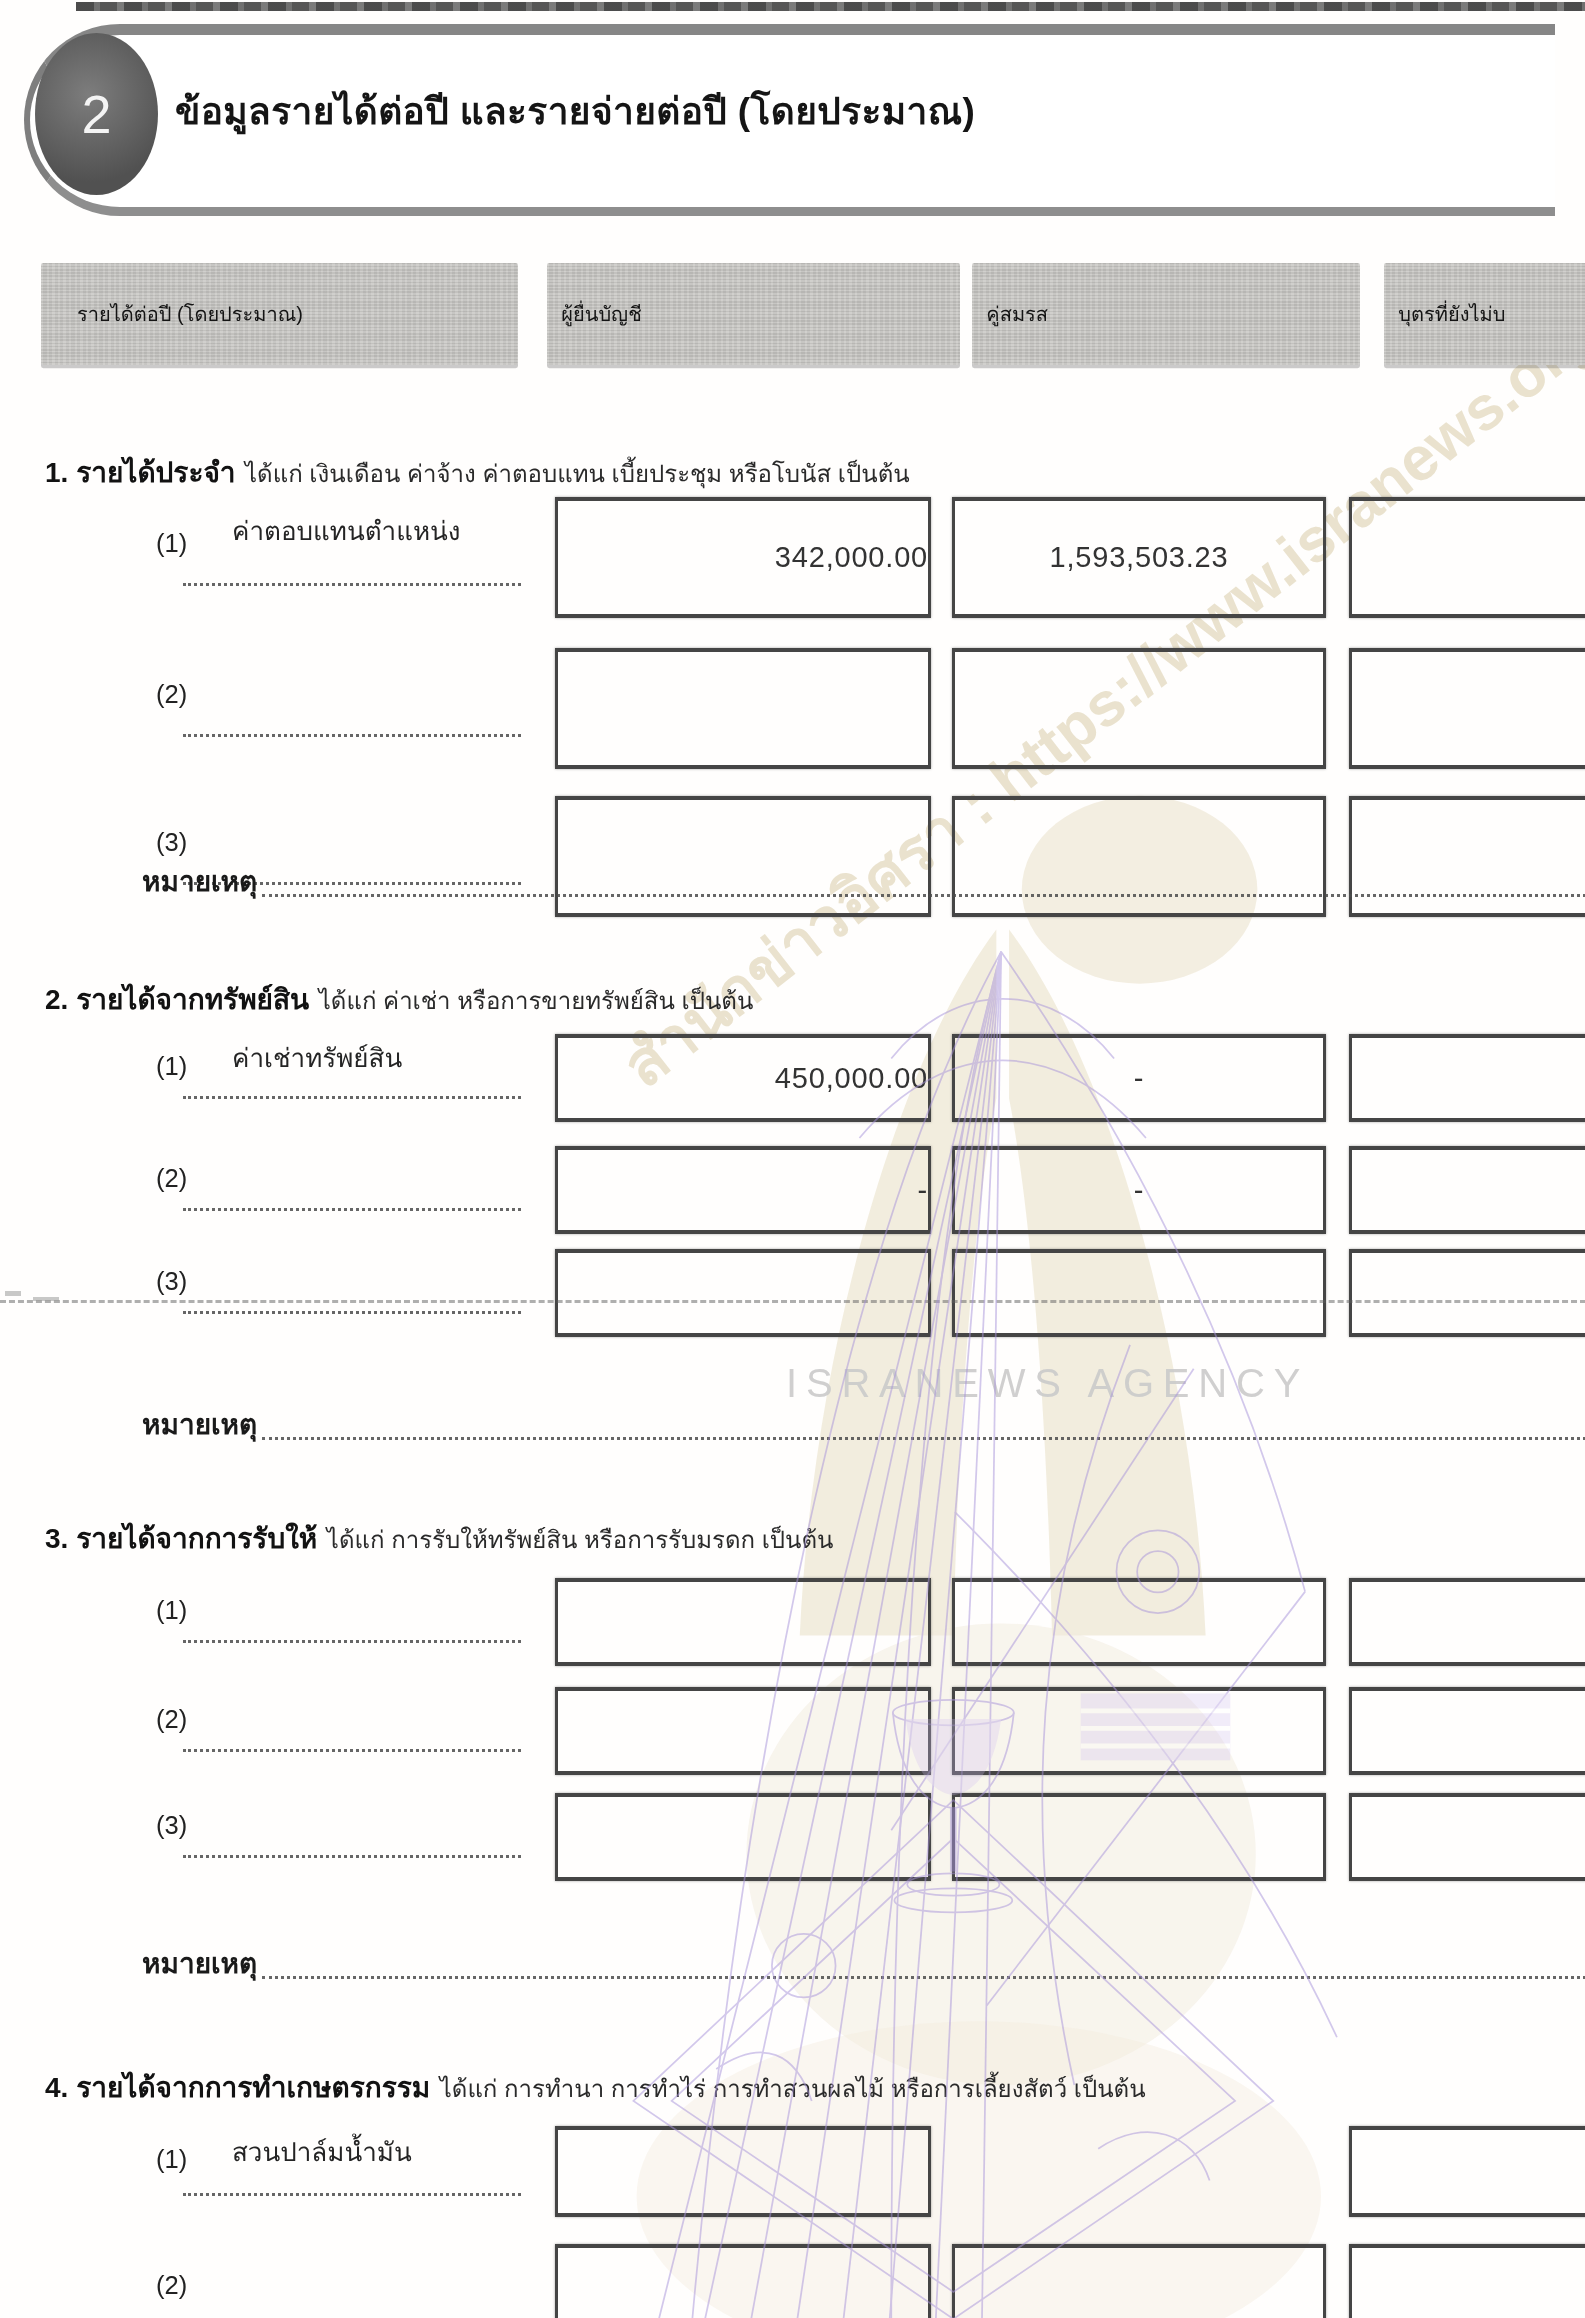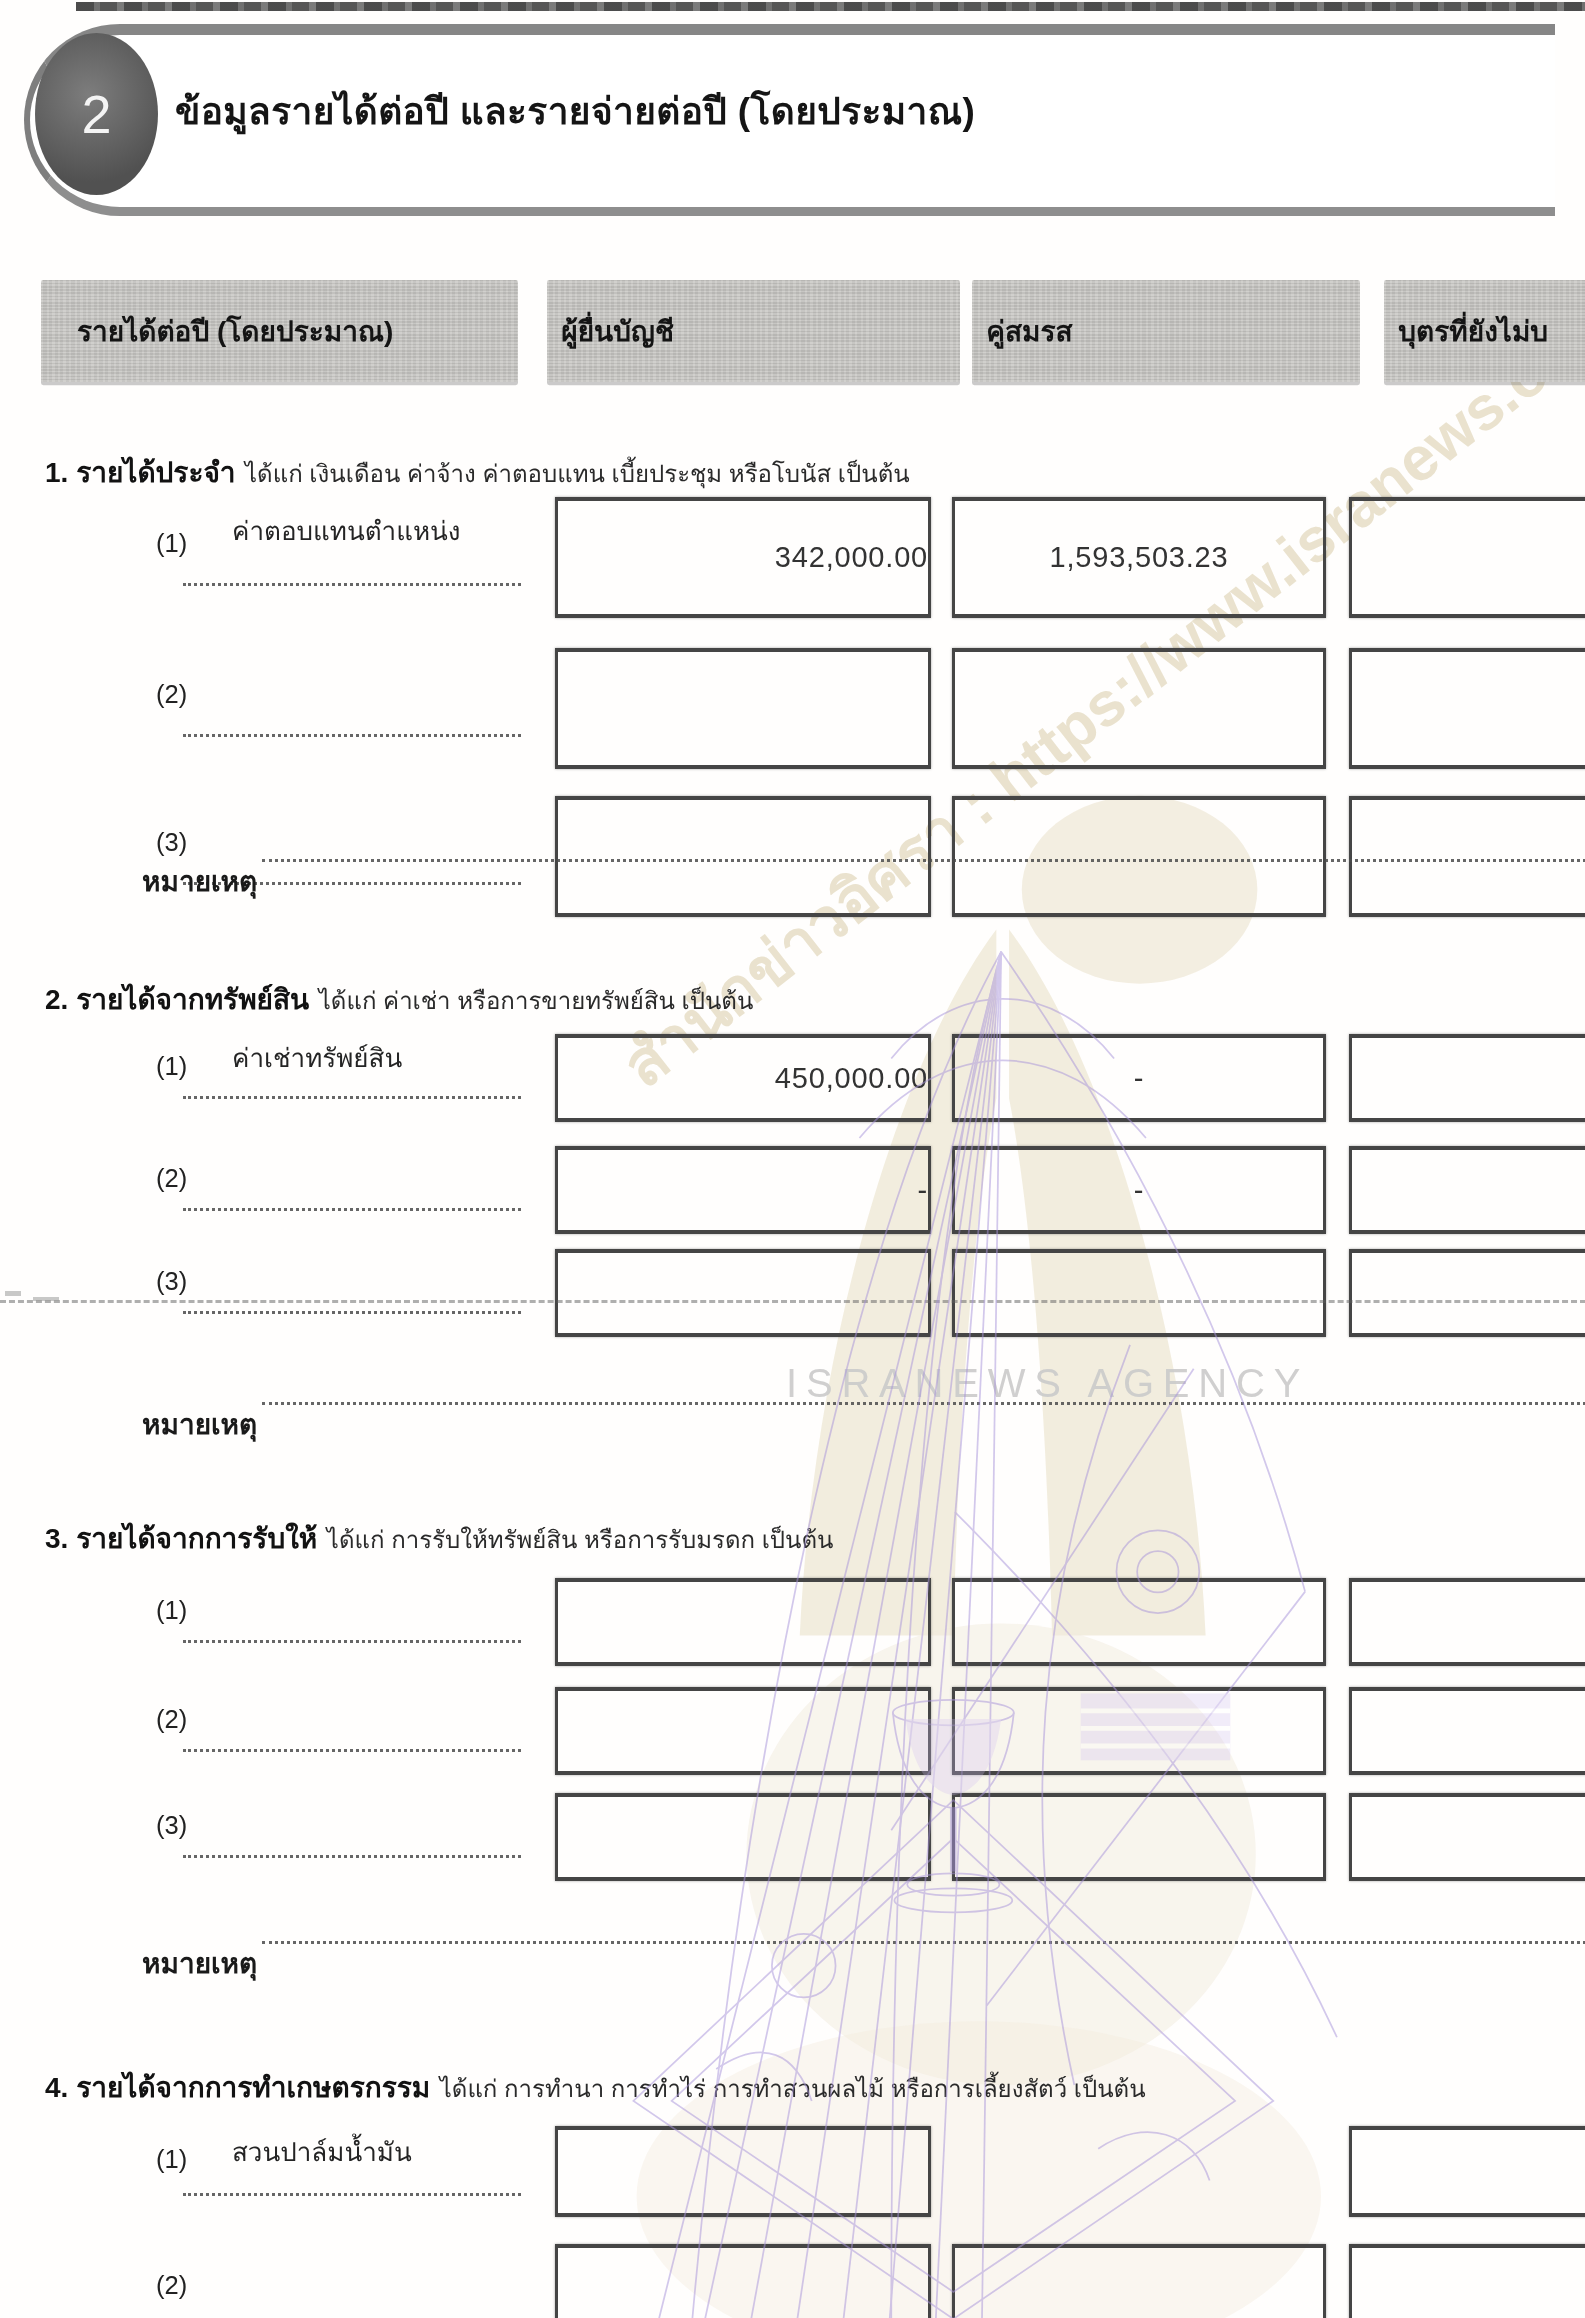--- a/index.html
+++ b/index.html
@@ -13,22 +13,22 @@
   
   .band{position:absolute;left:24px;top:24px;width:1525px;height:172px;
         border-top:11px solid #868686;border-bottom:9.5px solid #8e8e8e;border-left:6.4px solid #7e7e7e;
         border-radius:99px 0 0 99px;background:#fff;}
   .badge{position:absolute;left:35px;top:33px;width:123px;height:162px;border-radius:50%;
          background:radial-gradient(circle at 44% 38%,#7d7d7d,#515151 72%);
          display:flex;align-items:center;justify-content:center;color:#f4f4f4;font-size:54px;}
   .title{position:absolute;left:175px;top:81px;font-size:37px;font-weight:700;color:#151515;letter-spacing:0.4px;}
 
   
-  .colhead{position:absolute;top:280px;height:102px;display:flex;align-items:center;
-           font-size:28px;font-weight:700;color:#141414;border-radius:2.4px;
+  .colhead{position:absolute;top:263px;height:102px;display:flex;align-items:center;
+           font-size:20px;font-weight:400;color:#141414;border-radius:2.4px;
            background-color:#c9c8c5;
            background-image:repeating-linear-gradient(0deg,rgba(255,255,255,.09) 0 1.6px,rgba(0,0,0,.05) 1.6px 3.2px),
                             repeating-linear-gradient(90deg,rgba(255,255,255,.06) 0 2.4px,rgba(0,0,0,.04) 2.4px 5.6px);
            box-shadow:0 3.2px 0 rgba(105,105,105,.35);}
 
   
   .sec{position:absolute;left:45px;white-space:nowrap;font-size:28px;font-weight:700;color:#121212;}
   .sec .desc{font-weight:400;font-size:24px;color:#2a2a2a;margin-left:9.5px;}
 
   
@@ -42,21 +42,21 @@
   .c2{left:952px;width:368px;}
   .c3{left:1349px;width:263px;}
   .val{font-size:29px;color:#333;letter-spacing:0.8px;}
 
   .h140{height:113px;}
   .h100{height:80px;}
   .h105{height:83px;}
   .h140 .rdots{top:86px;} .h100 .rdots{top:62px;} .h105 .rdots{top:67px;}
 
   
-  .noterow{position:absolute;left:142px;right:0;display:flex;}
+  .noterow{position:absolute;left:142px;right:0;display:flex;align-items:flex-end;}
   .nlabel{font-size:28px;font-weight:600;color:#1a1a1a;flex:0 0 auto;}
   .ndots{flex:1 1 auto;border-bottom:3.2px dotted #4c4c4c;height:0;margin:0 0 6.4px 4.8px;opacity:.85;}
 
   
   .wm{position:absolute;left:0;top:0;pointer-events:none;}
   .agency{position:absolute;left:786px;top:1353px;font-size:40px;letter-spacing:8.8px;
           color:#cbcbcb;opacity:.9;pointer-events:none;margin-top:8px;}
   .dashline{position:absolute;left:0;right:0;top:1300px;border-top:3.2px dashed rgba(95,95,95,.5);pointer-events:none;}
   .edgemark{position:absolute;background:#9a9a9a;opacity:.55;}
 </style>

